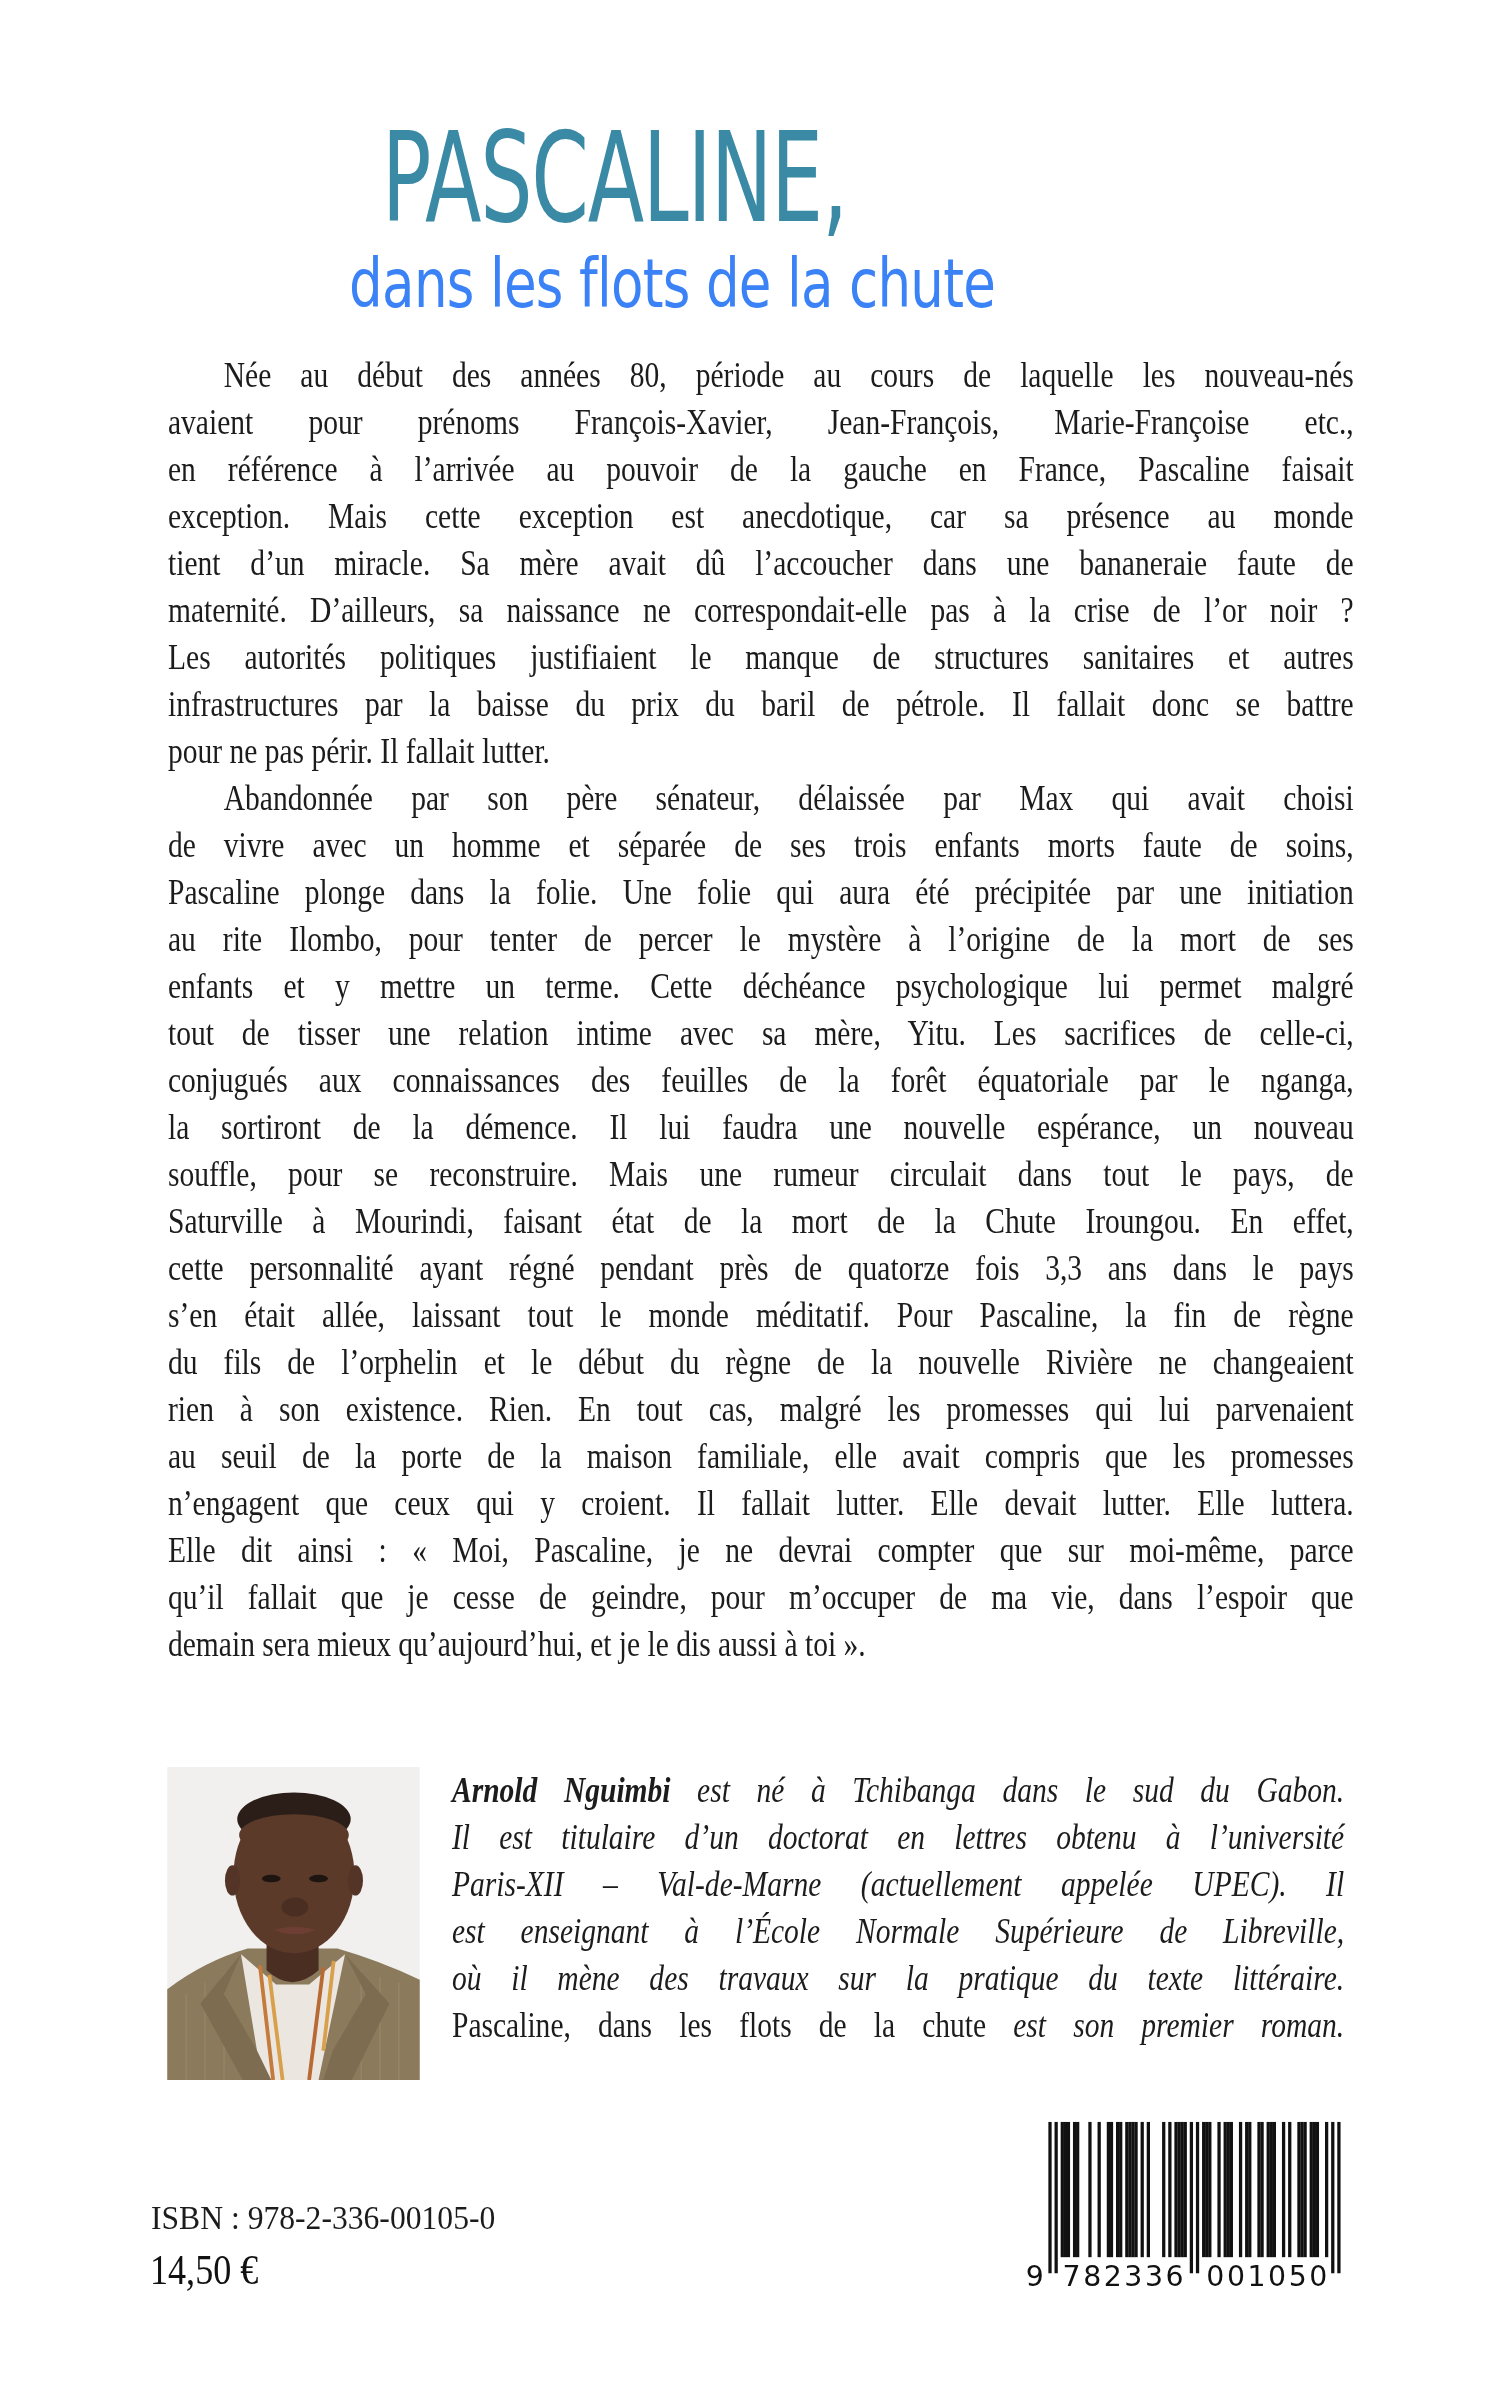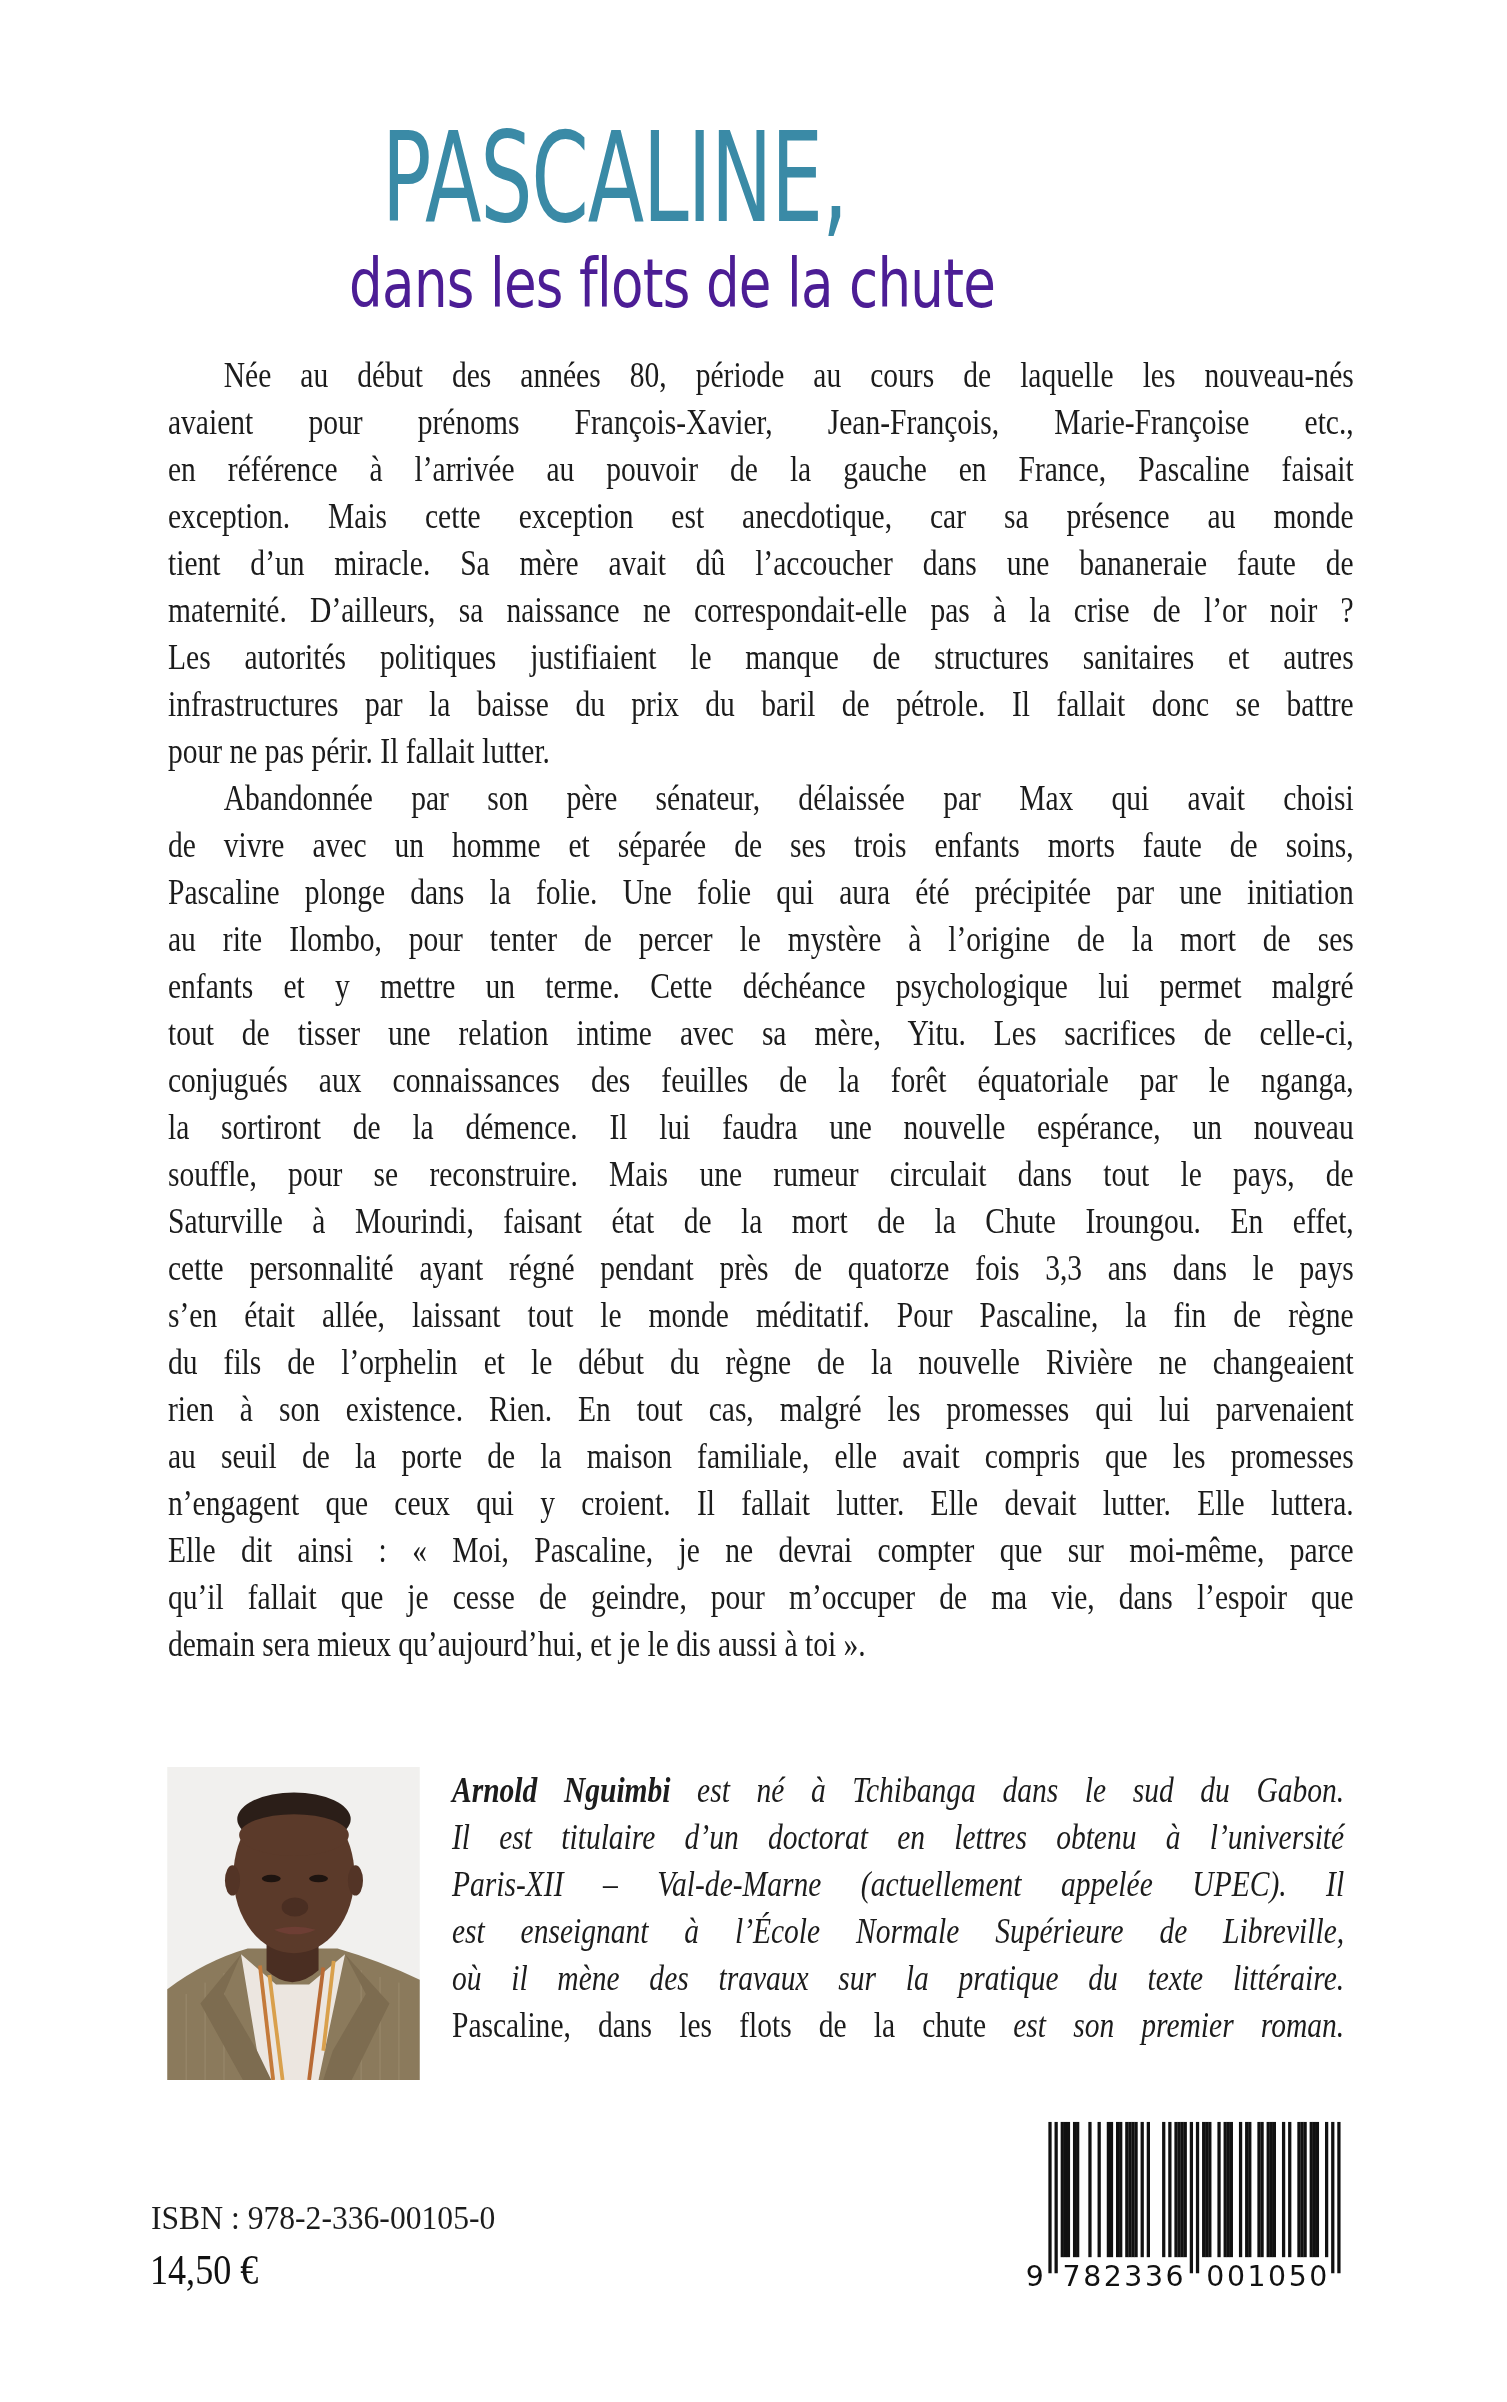--- a/index.html
+++ b/index.html
@@ -10,21 +10,21 @@
   .title {
     left: 0; width: 1228px; top: 112px; text-align: center;
     font-family: "DejaVu Sans", sans-serif; font-weight: normal;
     font-size: 125px; line-height: 132px; color: #3a8aa6;
     letter-spacing: -1.9px;
   }
   .title span { display: inline-block; transform: scaleX(0.66); transform-origin: center; }
   .subtitle {
     left: 0; width: 1344px; top: 241px; text-align: center;
     font-family: "DejaVu Sans", sans-serif; font-size: 68px; line-height: 85px;
-    color: #4c1d95; letter-spacing: -0.9px;
+    color: #3b82f6; letter-spacing: -0.9px;
   }
   .subtitle span { display: inline-block; transform: scaleX(0.78); transform-origin: center; }
 
   
   .body-wrap {
     left: 168px; top: 352px; width: 1446px;
     transform: scaleX(0.82); transform-origin: 0 0;
     font-family: "Liberation Serif", serif; font-size: 36px; color: #1c1c1c;
   }
   .line {

